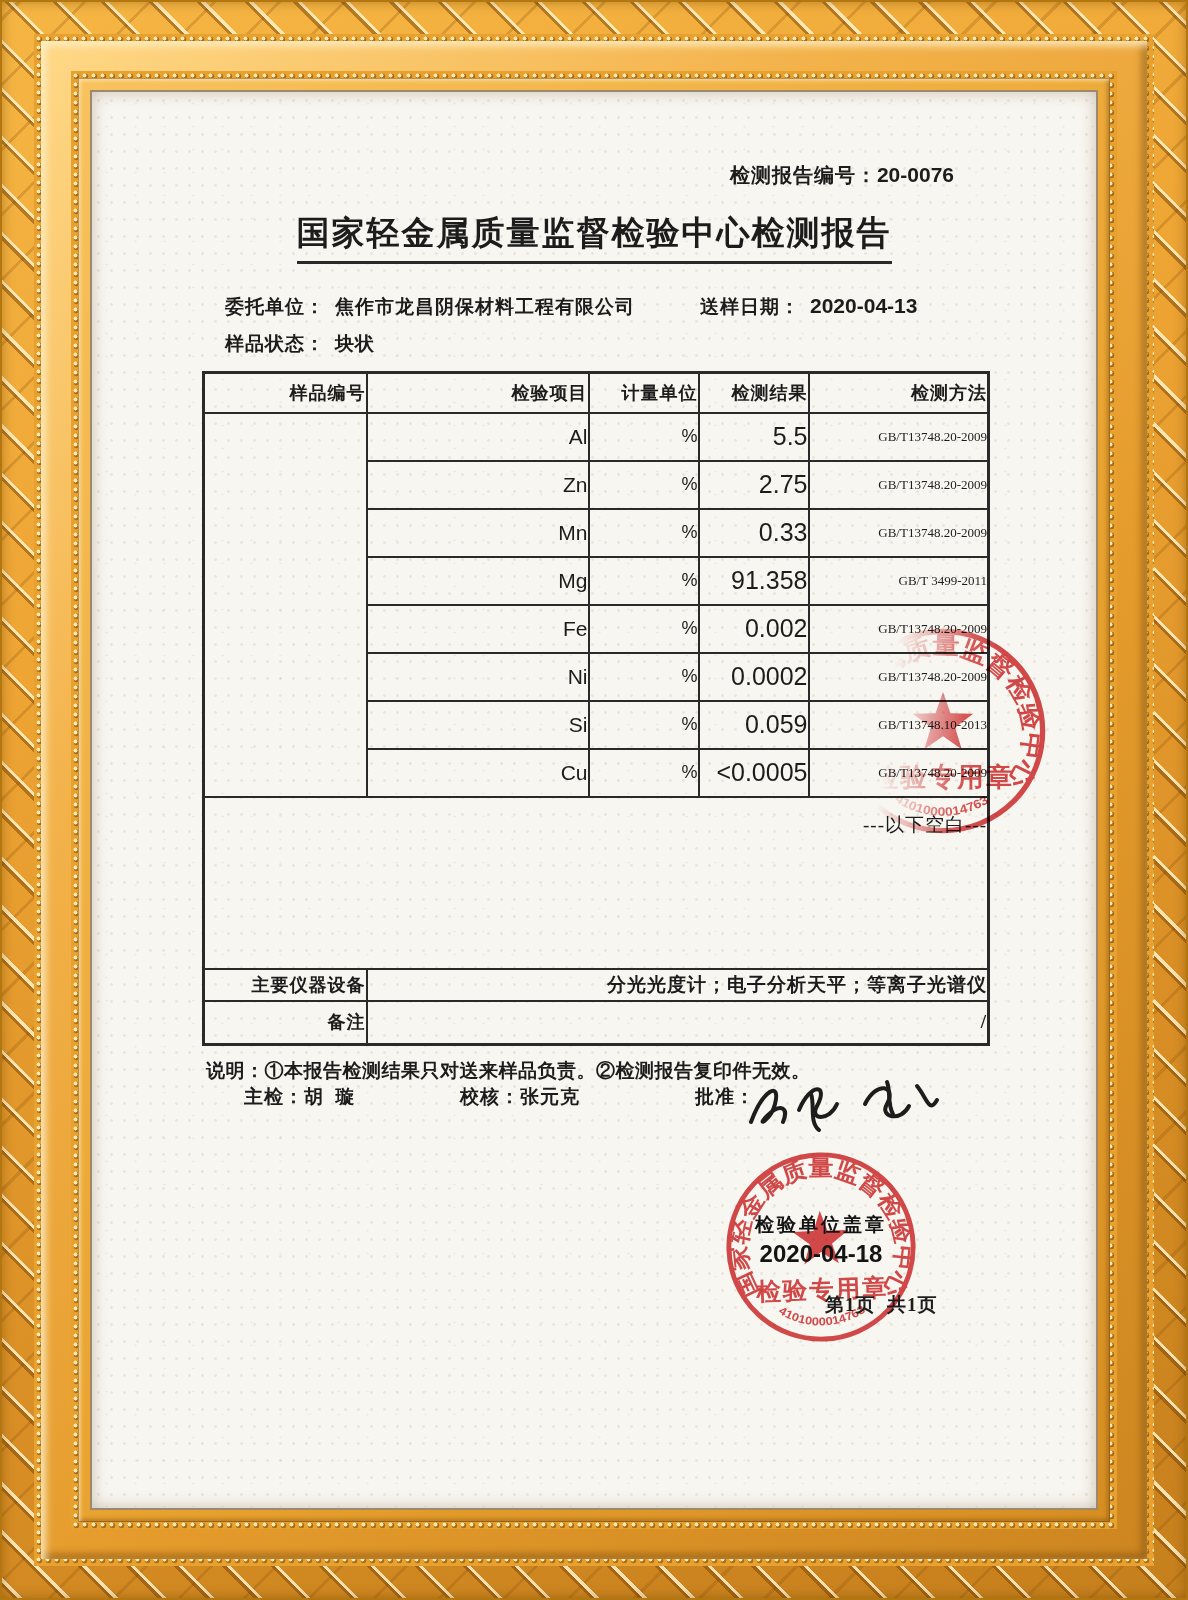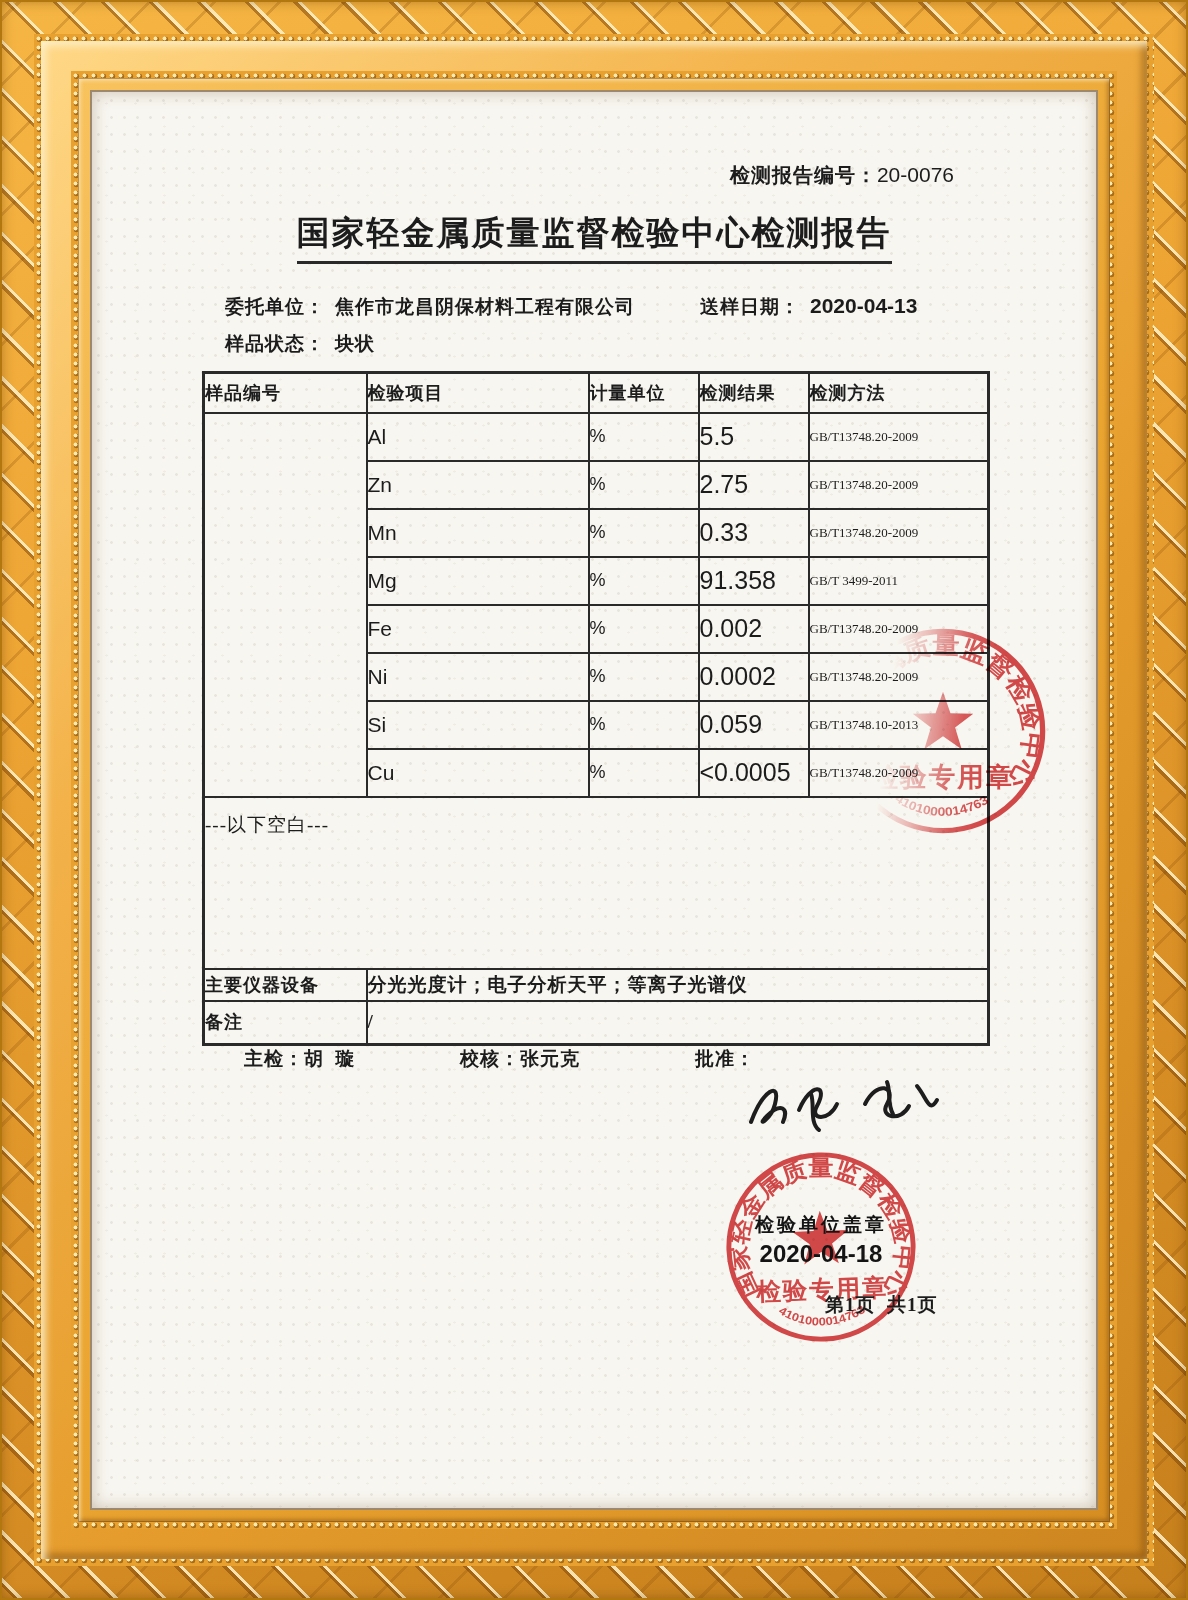--- a/index.html
+++ b/index.html
@@ -60,21 +60,21 @@
     background-size:13px 17px,29px 23px;
     border:2px solid rgba(82,48,8,.55);
     box-shadow:inset 0 0 16px rgba(92,55,10,.28);
     overflow:hidden;
   }
   .report-no{
     margin:70px 142px 0 0;
     text-align:right;
     font-size:20px;font-weight:600;letter-spacing:1px;
   }
-  .report-no .num{font-family:"Liberation Sans","DejaVu Sans",sans-serif;font-weight:400;font-size:21px;letter-spacing:0;}
+  .report-no .num{font-family:"Liberation Sans","DejaVu Sans",sans-serif;font-weight:700;font-size:21px;letter-spacing:0;}
   .doc-title{
     margin-top:22px;text-align:center;
   }
   .doc-title span{
     display:inline-block;
     font-size:33px;font-weight:700;letter-spacing:2px;
     border-bottom:3px solid #2a2a2a;padding-bottom:5px;
     font-family:"Liberation Sans","DejaVu Sans",sans-serif;
   }
   .info{margin:30px 0 0 133px;}
@@ -85,21 +85,21 @@
   .ivalue{font-size:19px;font-weight:700;margin-left:10px;letter-spacing:1px;}
   .ivalue.latin{font-family:"Liberation Sans","DejaVu Sans",sans-serif;font-size:21px;letter-spacing:0;}
   
   table.results{
     margin:14px 0 0 110px;
     width:785px;border-collapse:collapse;table-layout:fixed;
     border:3px solid #2a2a2a;
   }
   table.results td,table.results th{
     border:2px solid #2a2a2a;
-    text-align:left;vertical-align:middle;
+    text-align:right;vertical-align:middle;
     padding:0;
   }
   table.results thead tr{height:40px;}
   table.results th{font-size:18px;font-weight:600;letter-spacing:1px;}
   tr.el-row{height:48px;}
   td.item-cell{font-family:"Liberation Sans","DejaVu Sans",sans-serif;font-size:21px;}
   td.unit-cell{font-family:"Liberation Sans","DejaVu Sans",sans-serif;font-size:18px;}
   td.result-cell{font-family:"Liberation Sans","DejaVu Sans",sans-serif;font-size:25px;}
   td.method-cell{font-family:Liberation Serif, serif;font-size:13px;}
   tr.blank-row{height:172px;}
@@ -250,20 +250,21 @@
             <td class="lbl">主要仪器设备</td>
             <td class="val" colspan="4">分光光度计；电子分析天平；等离子光谱仪</td>
           </tr>
           <tr class="remark-row">
             <td class="lbl">备注</td>
             <td class="val" colspan="4">/</td>
           </tr>
         </tbody>
       </table>
 
+      <div class="note">说明：①本报告检测结果只对送来样品负责。②检测报告复印件无效。</div>
 
       <div class="sigs">
         <span class="sig inspector"><span>主检：</span><span>胡  璇</span></span>
         <span class="sig reviewer"><span>校核：</span><span>张元克</span></span>
         <span class="sig approver"><span>批准：</span></span>
       </div>
 
       <svg class="signature-svg" width="210" height="80" viewBox="0 0 210 80">
         <g fill="none" stroke="#1d1d1d" stroke-width="4" stroke-linecap="round" stroke-linejoin="round">
           <path d="M14 52 C 26 20, 44 10, 38 34 C 34 50, 18 58, 30 46 C 44 32, 52 38, 46 52"></path>

